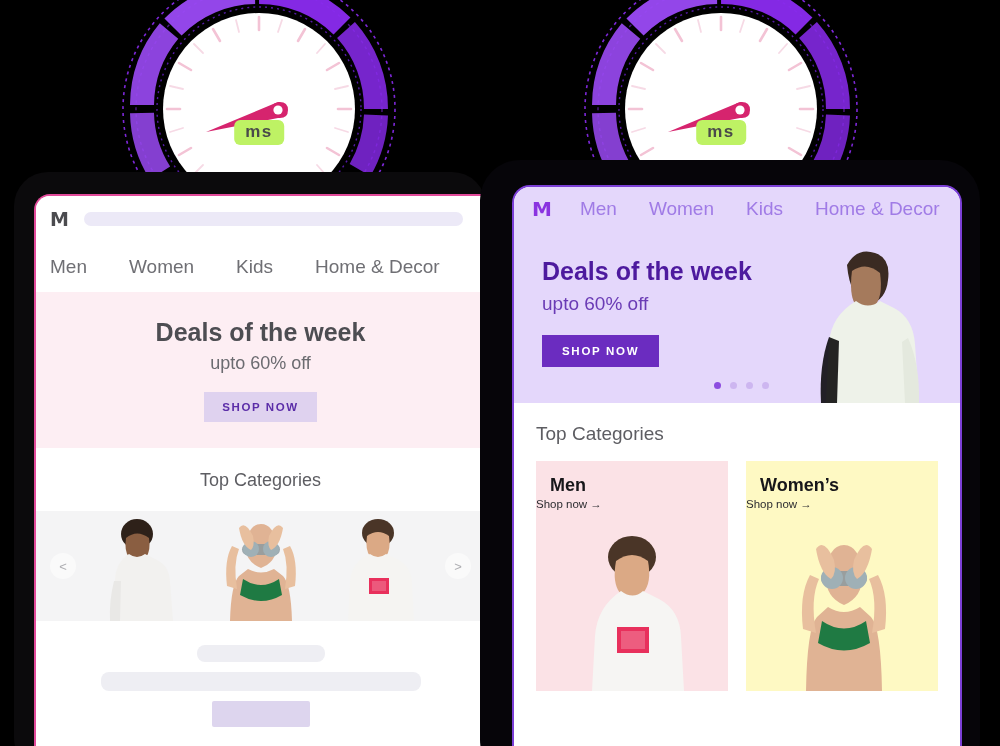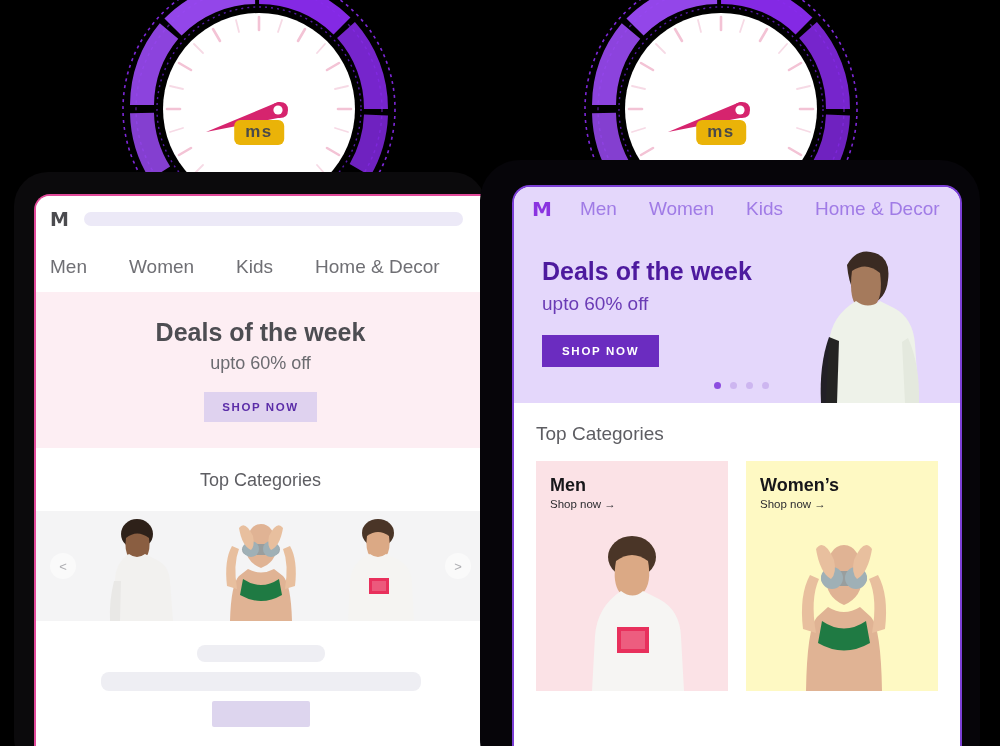--- a/index.html
+++ b/index.html
@@ -4,21 +4,21 @@
 <style>
   html,body{margin:0;padding:0;background:#000;}
   body{width:1000px;height:746px;overflow:hidden;font-family:"Liberation Sans",sans-serif;}
   .stage{position:relative;width:1000px;height:746px;background:#000;}
 
   
   .gauge{position:absolute;width:278px;height:278px;}
   .gauge svg{display:block;width:278px;height:278px;}
   .gauge .ms-chip{
     position:absolute;left:50%;top:150px;transform:translateX(-50%);
-    background:#eab308;color:#4a4a4a;font-size:17px;font-weight:700;
+    background:#bef264;color:#4a4a4a;font-size:17px;font-weight:700;
     letter-spacing:1.5px;border-radius:6px;padding:2px 11px 3px 11px;
     font-family:"Liberation Sans",sans-serif;
   }
   #gauge-left{left:120px;top:-30px;}
   #gauge-right{left:582px;top:-30px;}
 
   
   .device{position:absolute;}
 
   
@@ -80,21 +80,21 @@
   .t-dots{position:absolute;left:200px;bottom:14px;display:flex;gap:9px;}
   .t-dots i{width:7px;height:7px;border-radius:50%;background:#cdb6f0;display:block;}
   .t-dots i.on{background:#8c4ce0;}
   .t-heroimg{position:absolute;right:24px;bottom:0;width:136px;height:160px;}
   .t-cat-title{font-size:19px;color:#5d5d62;padding:20px 0 16px 22px;background:#fff;}
   .t-cards{display:flex;gap:18px;padding:0 22px;background:#fff;}
   .t-card{flex:1;height:230px;position:relative;overflow:hidden;}
   .t-card.men{background:#fbe2e6;}
   .t-card.women{background:#fef9c3;}
   .t-card h3{margin:0;padding:14px 0 0 14px;font-size:18px;font-weight:700;color:#17171a;}
-  .t-card p{margin:2px 0 0;padding-left:14px;font-size:11.5px;color:#2c2c30;}
+  .t-card p{margin:2px 0 0;font-size:11.5px;color:#2c2c30;}
   .t-cardimg{position:absolute;bottom:0;left:50%;transform:translateX(-50%);
              width:120px;height:160px;}
 </style>
 </head>
 <body>
 
 <div class="stage">
 
   <div class="gauge" id="gauge-left">
     <svg viewBox="0 0 278 278">

